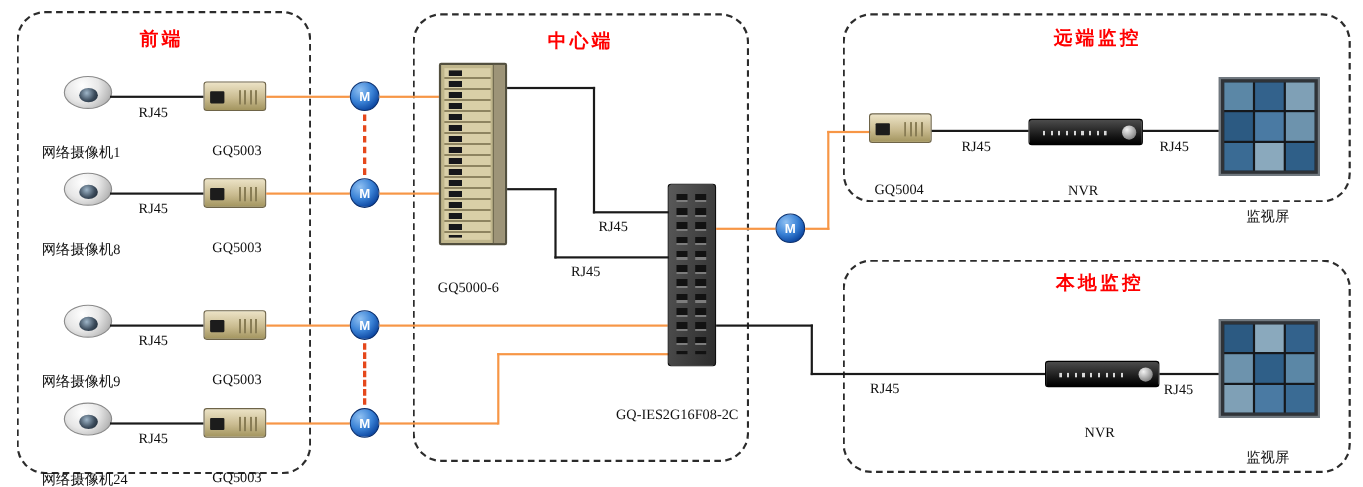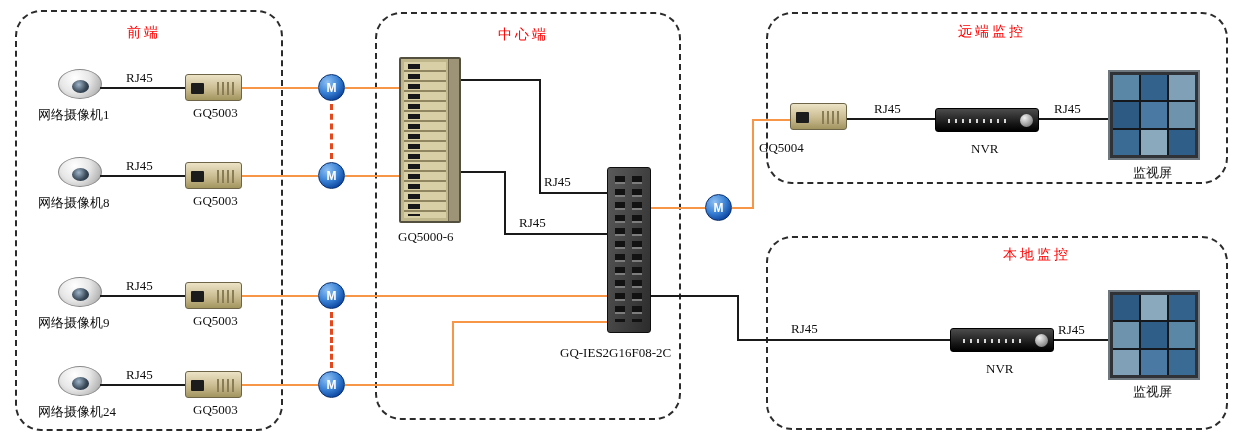--- a/index.html
+++ b/index.html
@@ -2,24 +2,24 @@
 <html><head>
 <meta charset="utf-8">
 <style>
   * { box-sizing: border-box; margin: 0; padding: 0; }
   html,body { background:#ffffff; }
   body { font-family:"Liberation Serif","DejaVu Serif",serif; color:#111; }
   .canvas { position:relative; width:1239px; height:443px; background:#ffffff; overflow:hidden; }
 
   
   .zone { position:absolute; border:2px dashed #2b2b2b; border-radius:26px; background:transparent; }
-  .zone-title { position:absolute; color:#ff0000; font-weight:normal; font-size:14px; letter-spacing:3px; white-space:nowrap; }
-
-  
-  .lbl { position:absolute; font-size:13px; color:#101010; white-space:nowrap; }
+  .zone-title { position:absolute; color:#ff0000; font-weight:bold; font-size:17px; letter-spacing:3px; white-space:nowrap; }
+
+  
+  .lbl { position:absolute; font-size:13px; color:#101010; white-space:nowrap;margin-top:24px; }
 
   
   .h-line { position:absolute; height:2px; }
   .v-line { position:absolute; width:2px; }
   .copper { background:#1a1a1a; }
   .fiber  { background:#f79646; }
   .dash-sep { position:absolute; width:0; border-left:3px dashed #e5481c; }
 
   
   .camera { position:absolute; width:46px; height:34px; }
@@ -86,21 +86,21 @@
   <div class="zone" style="left:15px;top:10px;width:268px;height:421px"></div>
   <span class="zone-title" style="left:127px;top:24px">前端</span>
 
   <div class="zone" style="left:375px;top:12px;width:306px;height:408px"></div>
   <span class="zone-title" style="left:498px;top:26px">中心端</span>
 
   <div class="zone" style="left:766px;top:12px;width:462px;height:172px"></div>
   <span class="zone-title" style="left:958px;top:23px">远端监控</span>
 
   <div class="zone" style="left:766px;top:236px;width:462px;height:194px"></div>
-  <span class="zone-title" style="left:1003px;top:246px">本地监控</span>
+  <span class="zone-title" style="left:960px;top:246px">本地监控</span>
 
   <div class="camera" style="left:58px;top:67px">
     <div class="dome"></div>
     <div class="lens"></div>
   </div>
   <span class="lbl" style="left:38px;top:106px">网络摄像机1</span>
   <div class="h-line copper" style="left:100px;top:87px;width:85px"></div>
   <span class="lbl" style="left:126px;top:70px">RJ45</span>
   <div class="converter" style="left:185px;top:74px">
     <div class="port"></div>
@@ -206,21 +206,21 @@
 
   <div class="h-line copper" style="left:651px;top:295px;width:88px"></div>
   <div class="v-line copper" style="left:737px;top:295px;height:46px"></div>
   <div class="h-line copper" style="left:737px;top:339px;width:214px"></div>
   <span class="lbl" style="left:791px;top:321px">RJ45</span>
 
   <div class="converter" style="left:790px;top:103px">
     <div class="port"></div>
     <div class="vent"></div>
   </div>
-  <span class="lbl" style="left:759px;top:140px">GQ5004</span>
+  <span class="lbl" style="left:795px;top:140px">GQ5004</span>
   <div class="h-line copper" style="left:847px;top:118px;width:88px"></div>
   <span class="lbl" style="left:874px;top:101px">RJ45</span>
   <div class="nvr" style="left:935px;top:108px">
     <div class="leds"></div>
     <div class="knob"></div>
   </div>
   <span class="lbl" style="left:971px;top:141px">NVR</span>
   <div class="h-line copper" style="left:1039px;top:118px;width:69px"></div>
   <span class="lbl" style="left:1054px;top:101px">RJ45</span>
   <div class="videowall" style="left:1108px;top:70px">

